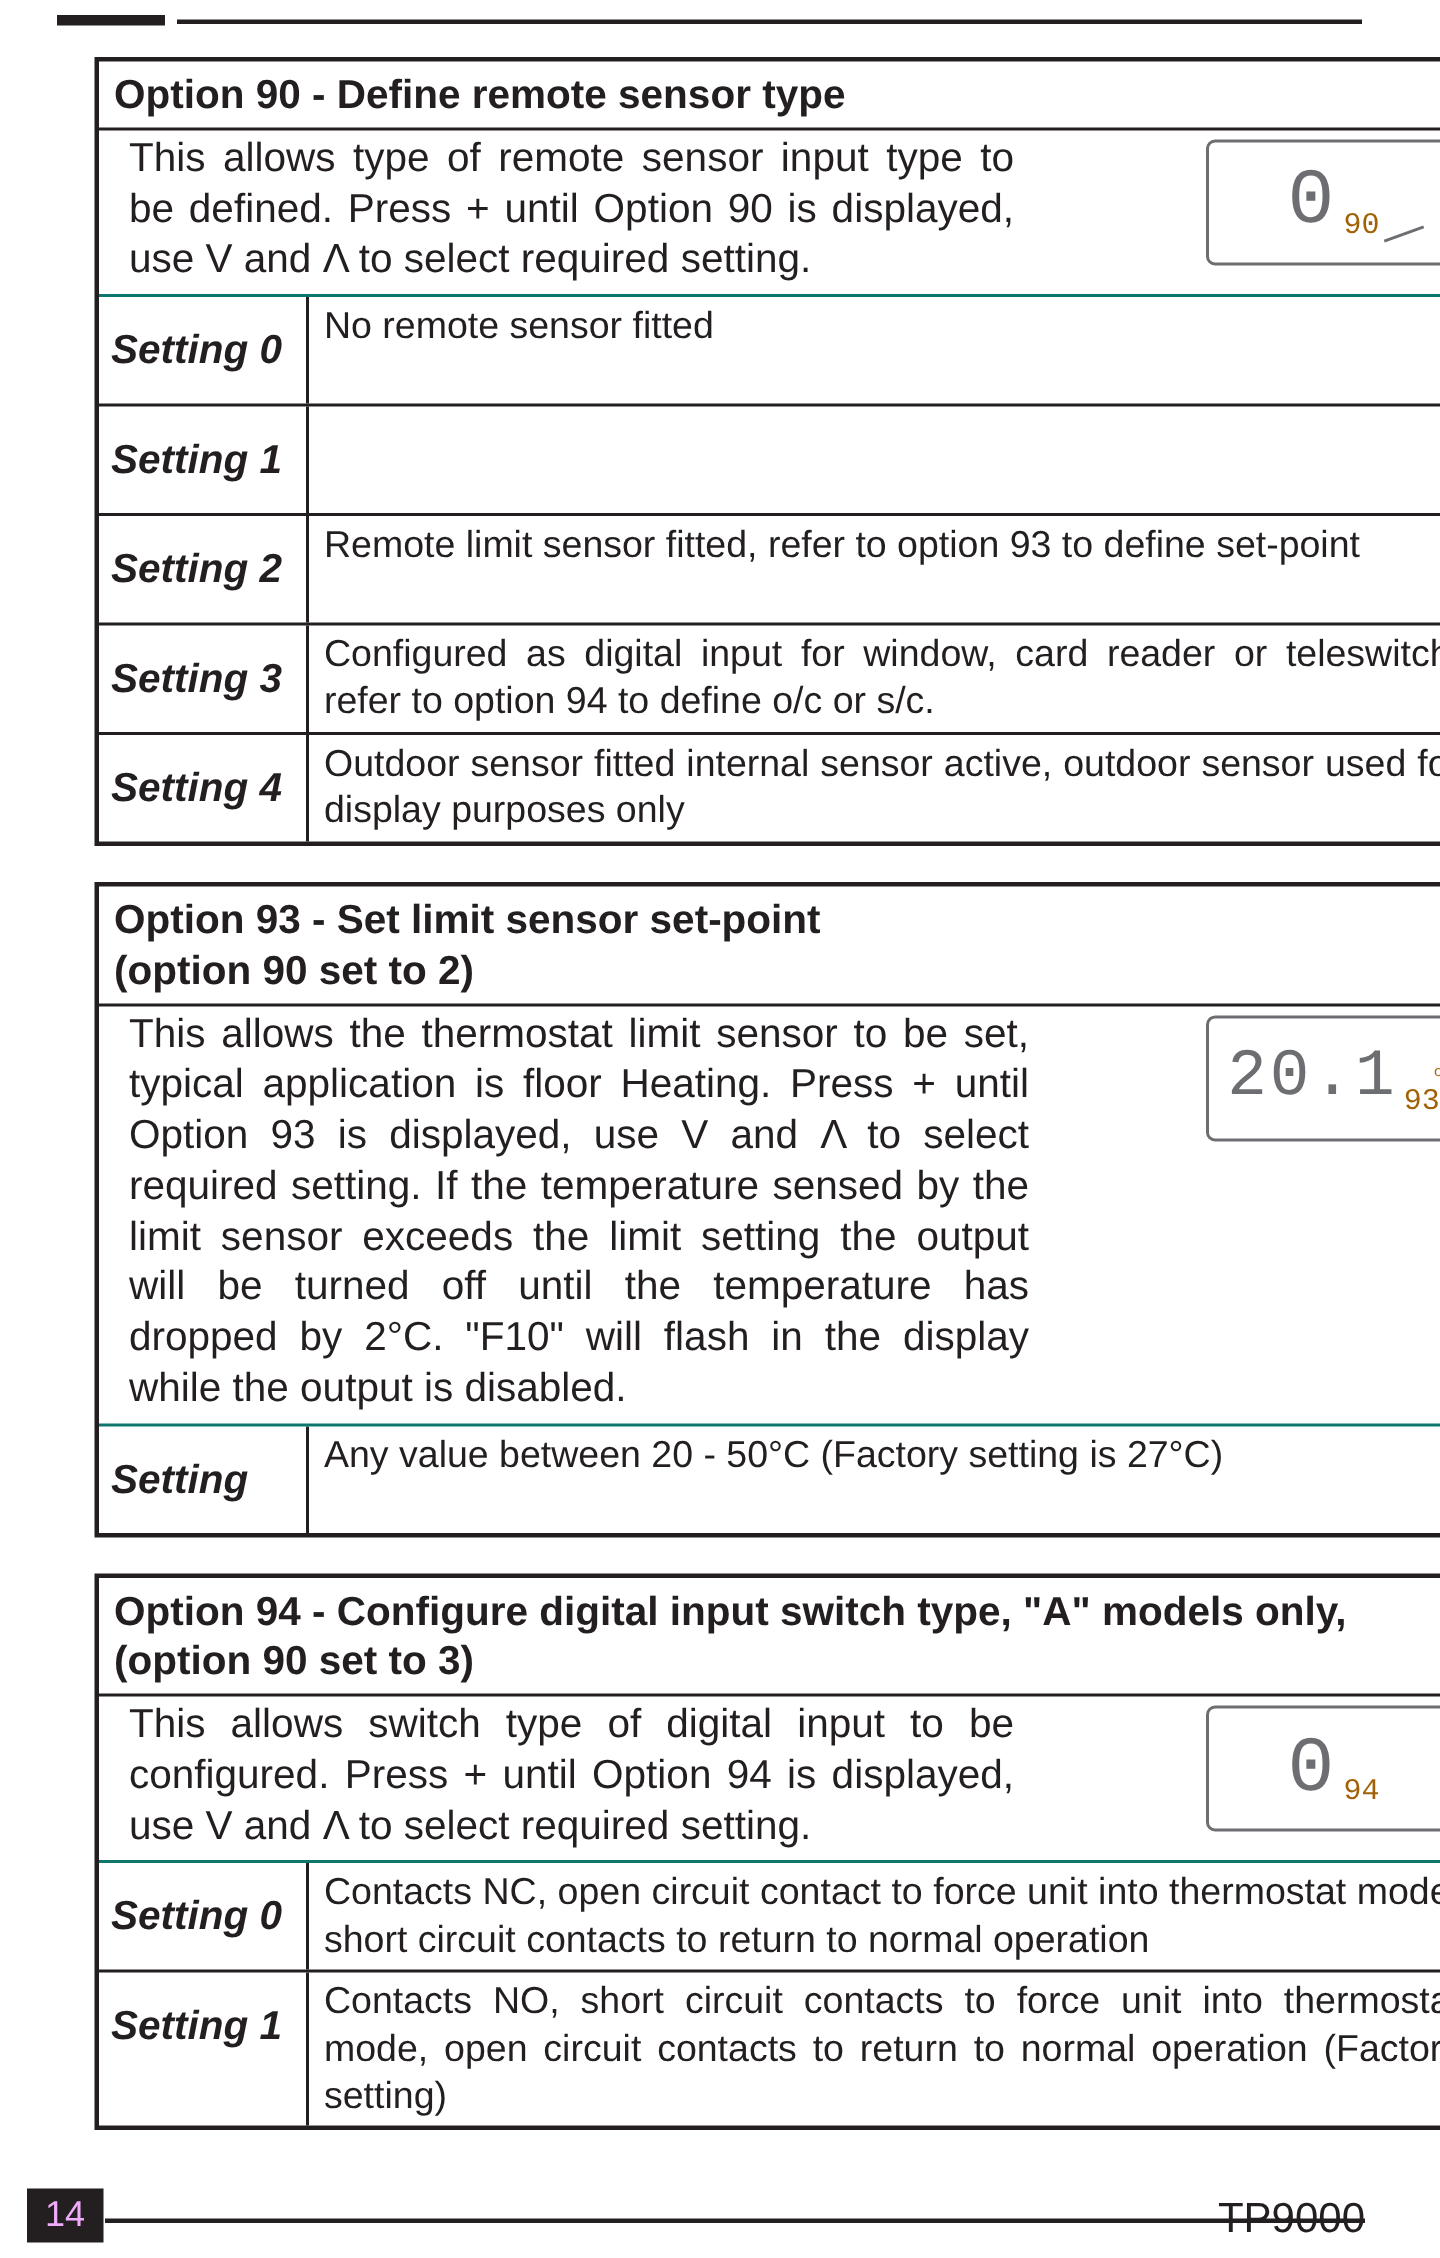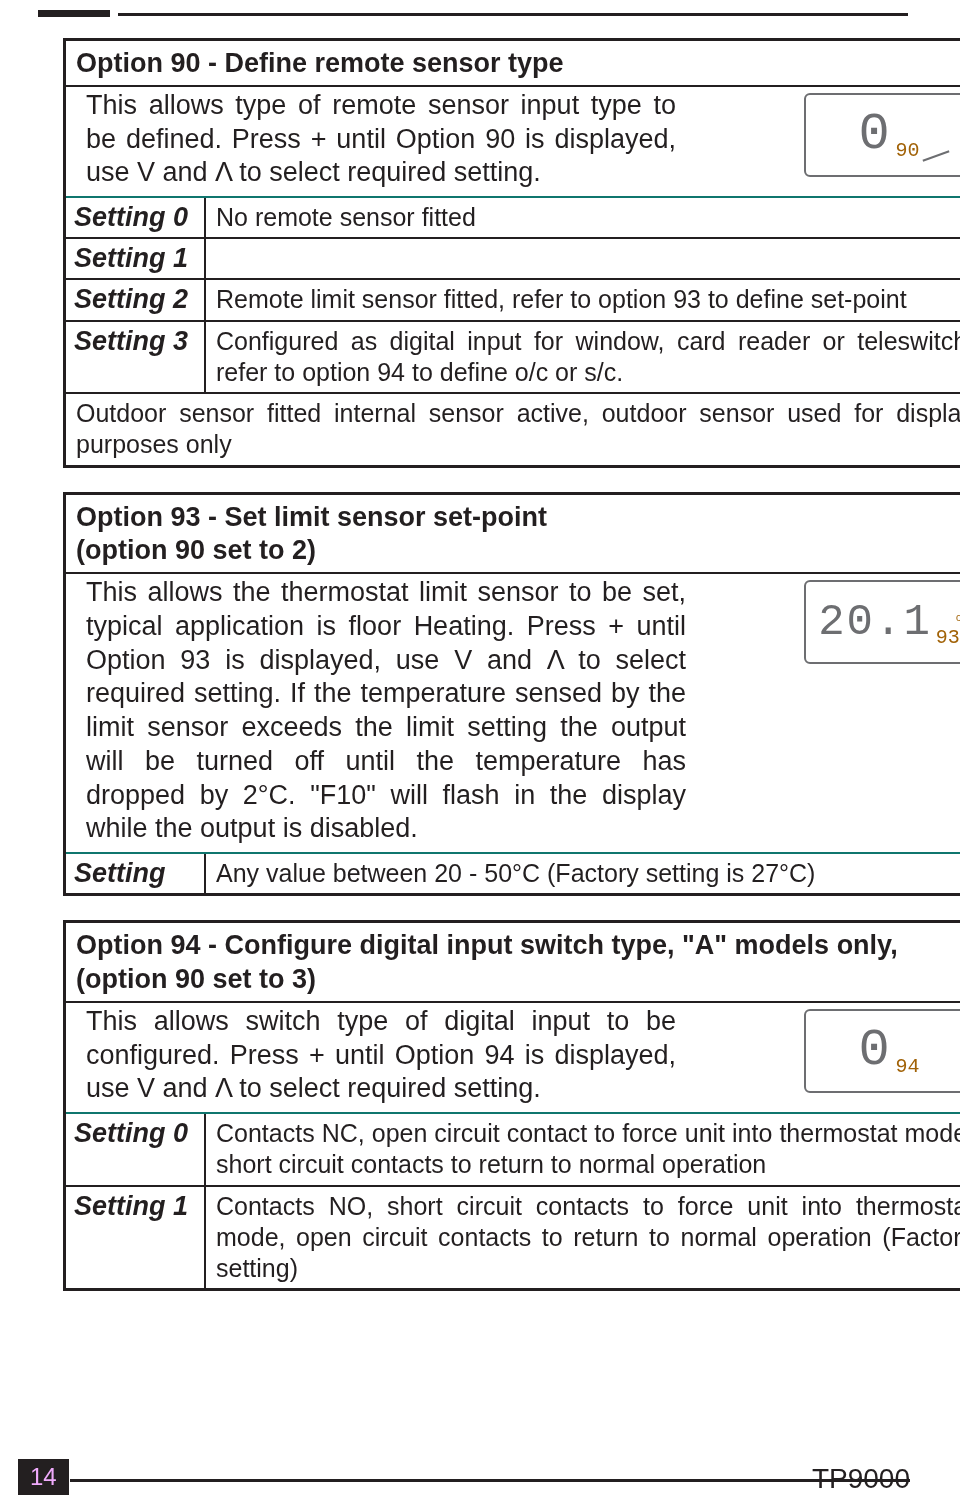--- a/index.html
+++ b/index.html
@@ -14,21 +14,21 @@
   .topbar { position: absolute; top: 10px; left: 38px; width: 870px; height: 8px; }
   .topbar .thick { position: absolute; top: 0; left: 0; width: 72px; height: 7px; background: #231f20; }
   .topbar .line { position: absolute; top: 3px; left: 80px; right: 0; height: 3px; background: #231f20; }
   .content { position: absolute; top: 38px; left: 63px; width: 924px; }
   .box { border: 3px solid #231f20; margin-bottom: 24px; }
   .box-header { border-bottom: 2px solid #231f20; padding: 6px 10px 4px 10px; font-size: 27px; line-height: 1.25; }
   .box-header .title { font-weight: 700; }
   .box-body { padding: 2px 10px 6px 20px; font-size: 27px; line-height: 1.25; position: relative; border-bottom: 2px solid #0f766e; }
   .row { display: flex; border-bottom: 2px solid #231f20; }
   .row:last-child { border-bottom: none; }
-  .row .label { width: 140px; min-width: 140px; border-right: 2px solid #231f20; padding: 4px 8px; font-style: italic; font-weight: 700; font-size: 27px; }
+  .row .label { width: 140px; min-width: 140px; border-right: 2px solid #231f20; padding: 20px 8px; font-style: italic; font-weight: 700; font-size: 27px; }
   .row .value { flex: 1; padding: 4px 10px; font-size: 25px; line-height: 1.25; text-align: justify; }
   .lcd {
     position: absolute; right: 10px; top: 6px;
     width: 170px; height: 84px;
     border: 2px solid #6d6e71; border-radius: 6px;
     display: flex; align-items: center; justify-content: center;
     gap: 4px;
   }
   .lcd .big { font-family: "DSEG7 Classic", "Courier New", monospace; font-size: 52px; letter-spacing: 2px; color: #6d6e71; font-weight: 300; }
   .lcd .small { font-family: "DSEG7 Classic", "Courier New", monospace; font-size: 20px; color: #a16207; align-self: flex-end; margin-bottom: 12px; position: relative; }
@@ -72,20 +72,21 @@
     </div>
     <div class="row">
       <div class="label">Setting 2</div>
       <div class="value">Remote limit sensor fitted, refer to option 93 to define set-point</div>
     </div>
     <div class="row">
       <div class="label">Setting 3</div>
       <div class="value just">Configured as digital input for window, card reader or teleswitch, refer to option 94 to define o/c or s/c.</div>
     </div>
     <div class="row">
+      <div class="label">Setting 4</div>
       <div class="value just">Outdoor sensor fitted internal sensor active, outdoor sensor used for display purposes only</div>
     </div>
   </div>
 
   <div class="box">
     <div class="box-header">
       <div class="title">Option 93 - Set limit sensor set-point</div>
       <div class="title">(option 90 set to 2)</div>
     </div>
     <div class="box-body" style="min-height:260px;">

